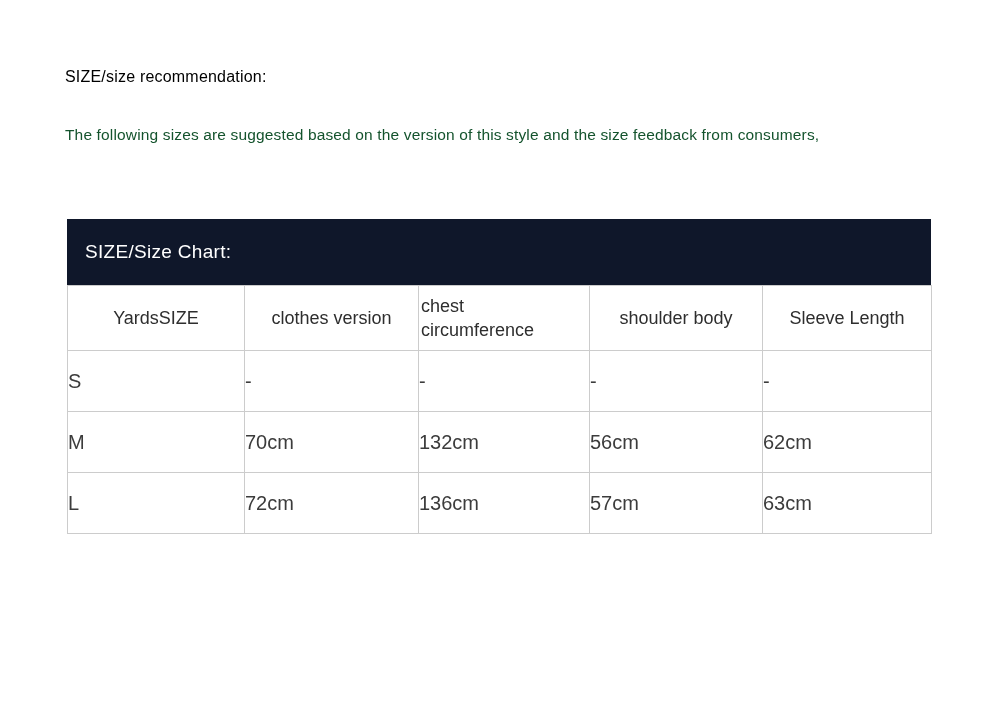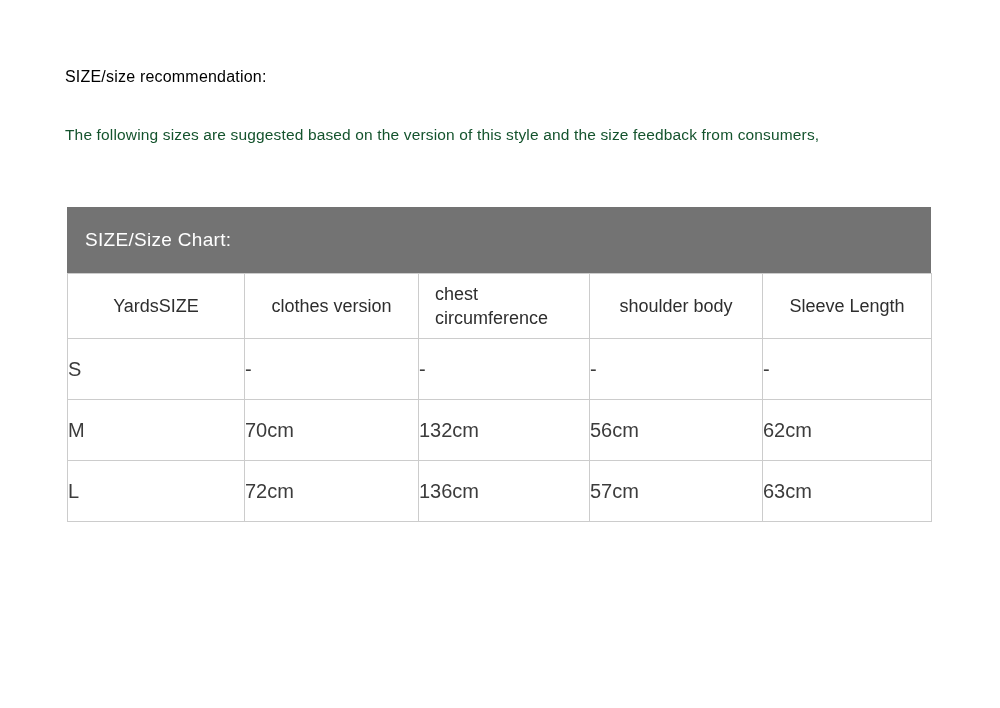--- a/index.html
+++ b/index.html
@@ -65,21 +65,21 @@
     padding: 0;
   }
   .size-table thead th {
     height: 65px;
     font-size: 18px;
     font-weight: 400;
     color: #2e2e2e;
   }
   .size-table thead th.align-left {
     text-align: left;
-    padding-left: 16px;
+    padding-left: 2px;
     padding-right: 8px;
     line-height: 24px;
   }
   .size-table tbody td {
     height: 61px;
     font-size: 20px;
     color: #3c3c3c;
   }
 </style>
 </head>
@@ -87,21 +87,21 @@
 
 <div>
   <h2 class="heading">SIZE/size recommendation:</h2>
 
   <p class="para">
     <span class="line">The following sizes are suggested based on the version of this style and the size feedback from consumers,</span><br>
     <br>
   </p>
 
   <div class="size-chart">
-    <div class="title-bar" style="background: #737373;">
+    <div class="title-bar" style="background: #0f172a; margin-top: 12px;">
       <span>SIZE/Size Chart:</span>
     </div>
 
     <table class="size-table">
       <colgroup>
         <col style="width:177px">
         <col style="width:174px">
         <col style="width:171px">
         <col style="width:173px">
         <col style="width:169px">

